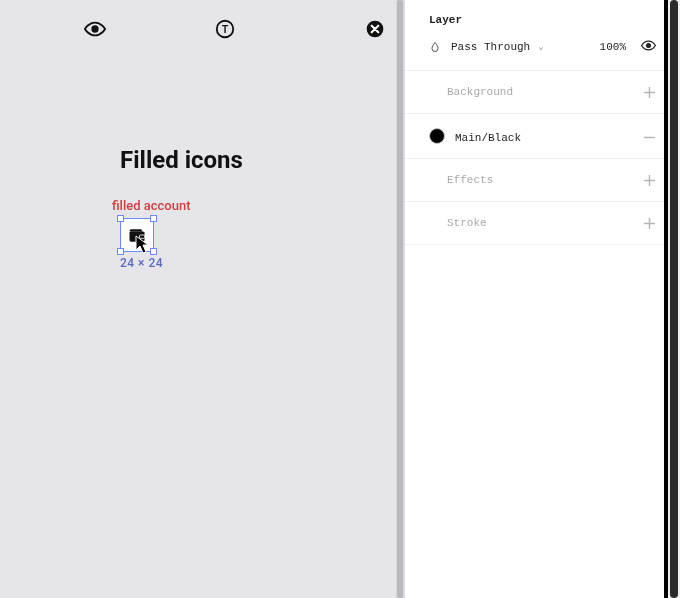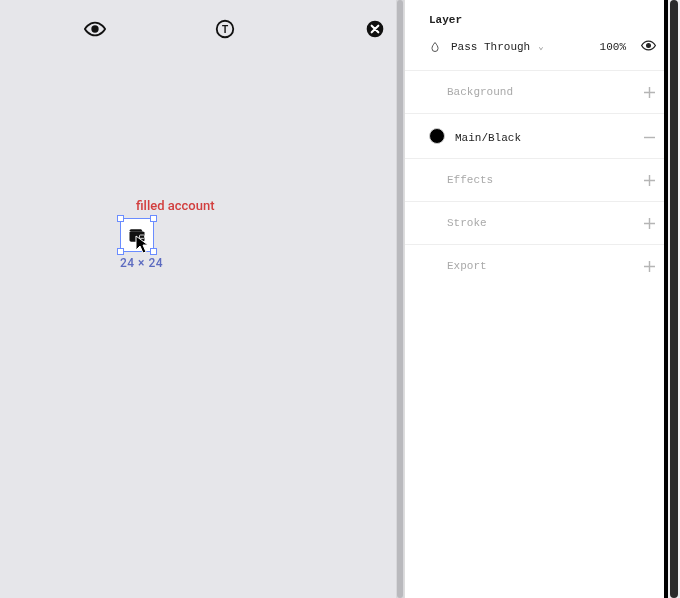--- a/index.html
+++ b/index.html
@@ -16,21 +16,21 @@
   .lbl-watch   { left: 50px;  top: -12px; }
   .lbl-token   { left: 180px; top: -12px; }
   .lbl-close   { left: 330px; top: -12px; }
 
   .ic-watch  { left: 50px;  top: 18px; }
   .ic-token  { left: 180px; top: 18px; }
   .ic-close  { left: 330px; top: 18px; }
 
   .section-title { position: absolute; left: 120px; top: 146px; font-size: 24px; font-weight: 700; color: #111; }
 
-  .sel-label { position: absolute; left: 136px; top: 198px; color: #d23e3e; font-size: 13px; font-weight: 500; }
+  .sel-label { position: absolute; left: 112px; top: 198px; color: #d23e3e; font-size: 13px; font-weight: 500; }
   .sel-frame { position: absolute; left: 120px; top: 218px; width: 34px; height: 34px; border: 1px solid #6a8cff; background: #fff; }
   .sel-hdl { position: absolute; width: 7px; height: 7px; background: #fff; border: 1px solid #6a8cff; }
   .sel-hdl.tl { left: -4px; top: -4px; }
   .sel-hdl.tr { right: -4px; top: -4px; }
   .sel-hdl.bl { left: -4px; bottom: -4px; }
   .sel-hdl.br { right: -4px; bottom: -4px; }
   .sel-glyph { display: flex; align-items: center; justify-content: center; width: 100%; height: 100%; }
   .sel-dim { position: absolute; left: 120px; top: 256px; color: #5c6bc0; font-size: 12px; font-weight: 500; letter-spacing: 0.5px; }
 
   .cursor { position: absolute; left: 135px; top: 235px; pointer-events: none; }
@@ -100,20 +100,21 @@
     </div>
     <div class="icon-slot ic-close">
       <div class="ic-wrap">
         <svg width="20" height="20" viewBox="0 0 24 24">
             <circle cx="12" cy="12" r="10" fill="#111"></circle>
             <path d="M8 8 L16 16 M16 8 L8 16" stroke="#fff" stroke-width="2.5" stroke-linecap="round"></path>
           </svg>
       </div>
     </div>
 
+    <div class="section-title">Filled icons</div>
 
     <div class="sel-label">filled account</div>
     <div class="sel-frame">
       <div class="sel-glyph">
         <svg width="20" height="20" viewBox="0 0 24 24">
             <path fill="#111" d="M3 7c0-1.1.9-2 2-2h12l2 3H5c-1.1 0-2-.9-2-1z"></path>
             <path fill="#111" d="M3 9c0-.6.4-1 1-1h16c.6 0 1 .4 1 1v9c0 1.1-.9 2-2 2H5c-1.1 0-2-.9-2-2V9z"></path>
             <rect x="15" y="12" width="6" height="4" rx="1" fill="#111" stroke="#fff" stroke-width="1"></rect>
           </svg>
       </div>
@@ -200,29 +201,19 @@
     <div class="head">
       <span class="head-title">Stroke</span>
       <span class="plus-btn">
         <svg width="11" height="11" viewBox="0 0 10 10">
             <path d="M5 0v10M0 5h10" stroke="#b5b5b5" stroke-width="1.3"></path>
           </svg>
       </span>
     </div>
   </div>
 
-  <div class="panel-section muted" style="border-bottom:none">
-    <div class="head">
-      <span class="head-title">Export</span>
-      <span class="plus-btn">
-        <svg width="11" height="11" viewBox="0 0 10 10">
-            <path d="M5 0v10M0 5h10" stroke="#b5b5b5" stroke-width="1.3"></path>
-          </svg>
-      </span>
-    </div>
-  </div>
 
   <div class="black-strip"></div>
   <div class="green-dot"></div>
   <div class="insp-scroll">
     <div class="insp-scroll-thumb"></div>
   </div>
 </div>
 
 </body></html>

